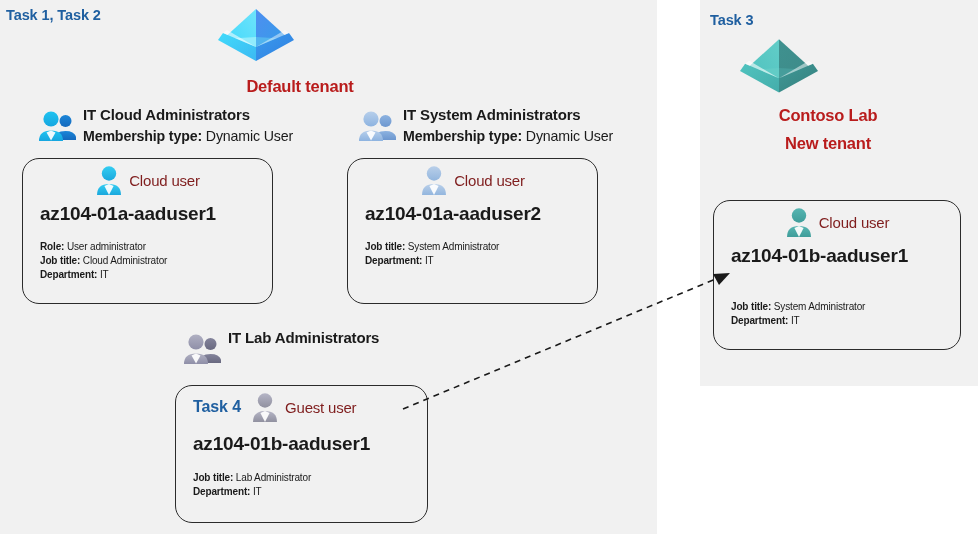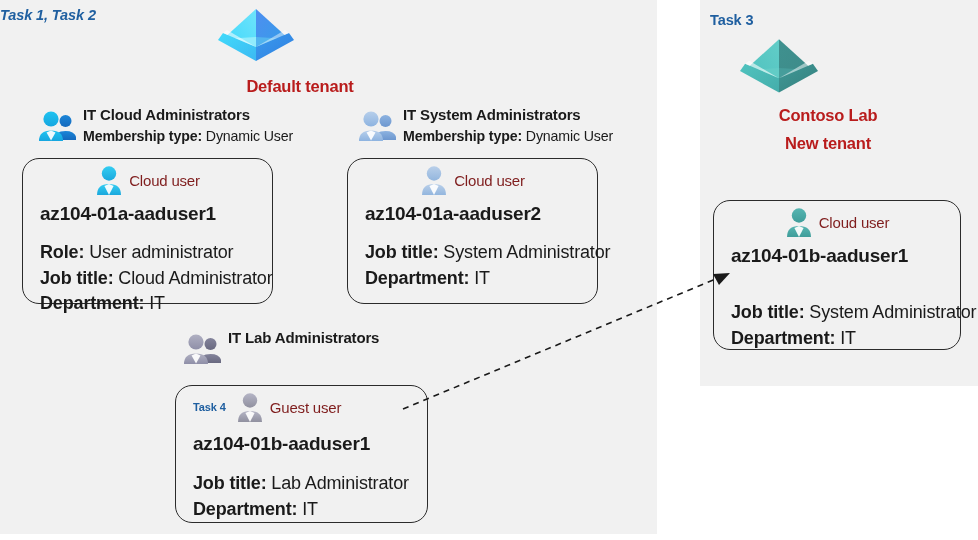--- a/index.html
+++ b/index.html
@@ -74,40 +74,40 @@
   .card .cardhead {
     display: flex;
     align-items: center;
     justify-content: center;
     height: 34px;
     margin-top: 4px;
     position: relative;
   }
   .card .cardhead .tasktag-inline {
     font-weight: bold;
-    font-size: 11px;
+    font-size: 16px;
     color: #1f5fa0;
     margin-right: 10px;
     letter-spacing: -0.1px;
   }
   .card .cardhead .utype {
     font-size: 15px;
     color: #7f1d1d;
     margin-left: 6px;
     letter-spacing: -0.2px;
   }
   .card .uname {
     font-weight: bold;
     font-size: 19px;
     letter-spacing: -0.2px;
     position: absolute;
   }
   .card .attrs {
     position: absolute;
-    font-size: 18px;
+    font-size: 10px;
     line-height: 1.42;
     letter-spacing: -0.15px;
   }
   .card .attrs .row { white-space: nowrap; }
   .card .attrs .row b { font-weight: bold; }
 
   .head-left { justify-content: flex-start !important; }
 
   svg { display: block; }
   #arrow-layer {
@@ -116,21 +116,21 @@
     width: 978px; height: 540px;
     pointer-events: none;
   }
 </style>
 </head>
 <body>
 
 <div class="panel" id="left-panel"></div>
 <div class="panel" id="right-panel"></div>
 
-<div class="task-tag" style="left:0; top:7px;font-style:italic;">Task 1, Task 2</div>
+<div class="task-tag" style="left:6px; top:7px;">Task 1, Task 2</div>
 <div class="task-tag" style="left:710px; top:12px;">Task 3</div>
 
 <div class="tenant" style="left:218px; top:3px; width:164px;">
   <span class="pyramid">
     <svg width="76" height="70" viewBox="0 0 76 70">
       <defs>
         <linearGradient id="pyrA-l" x1="0" y1="1" x2="1" y2="0">
           <stop offset="0" stop-color="#39d7fb"></stop>
             <stop offset="1" stop-color="#6fe3fb"></stop>
         </linearGradient>

